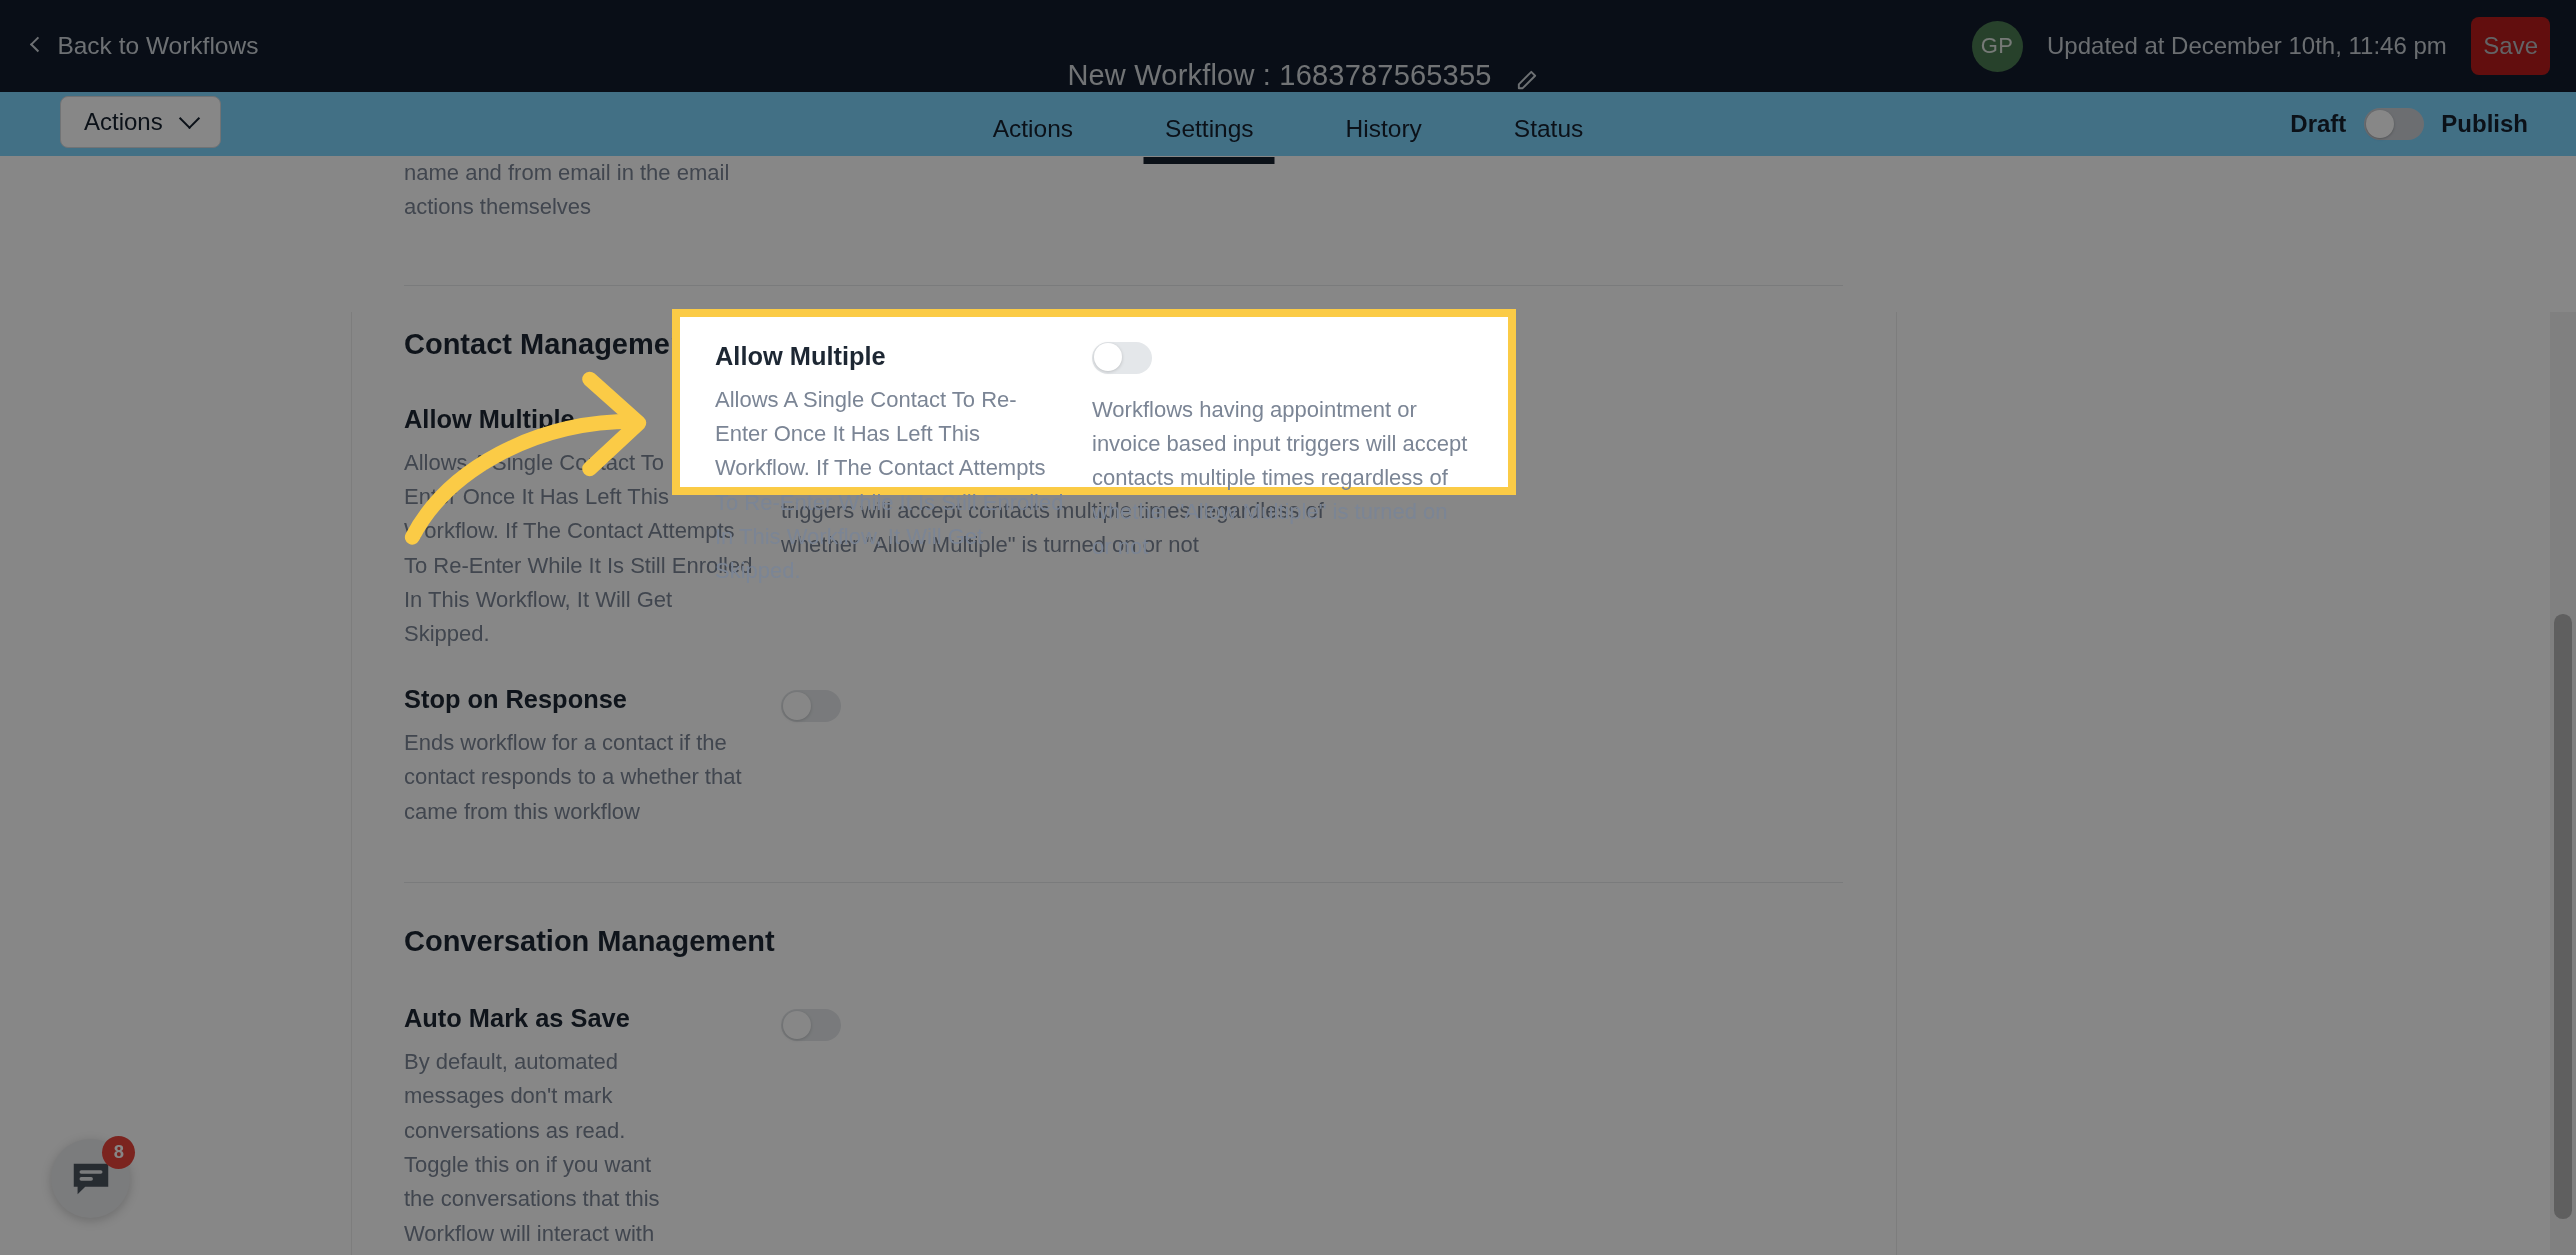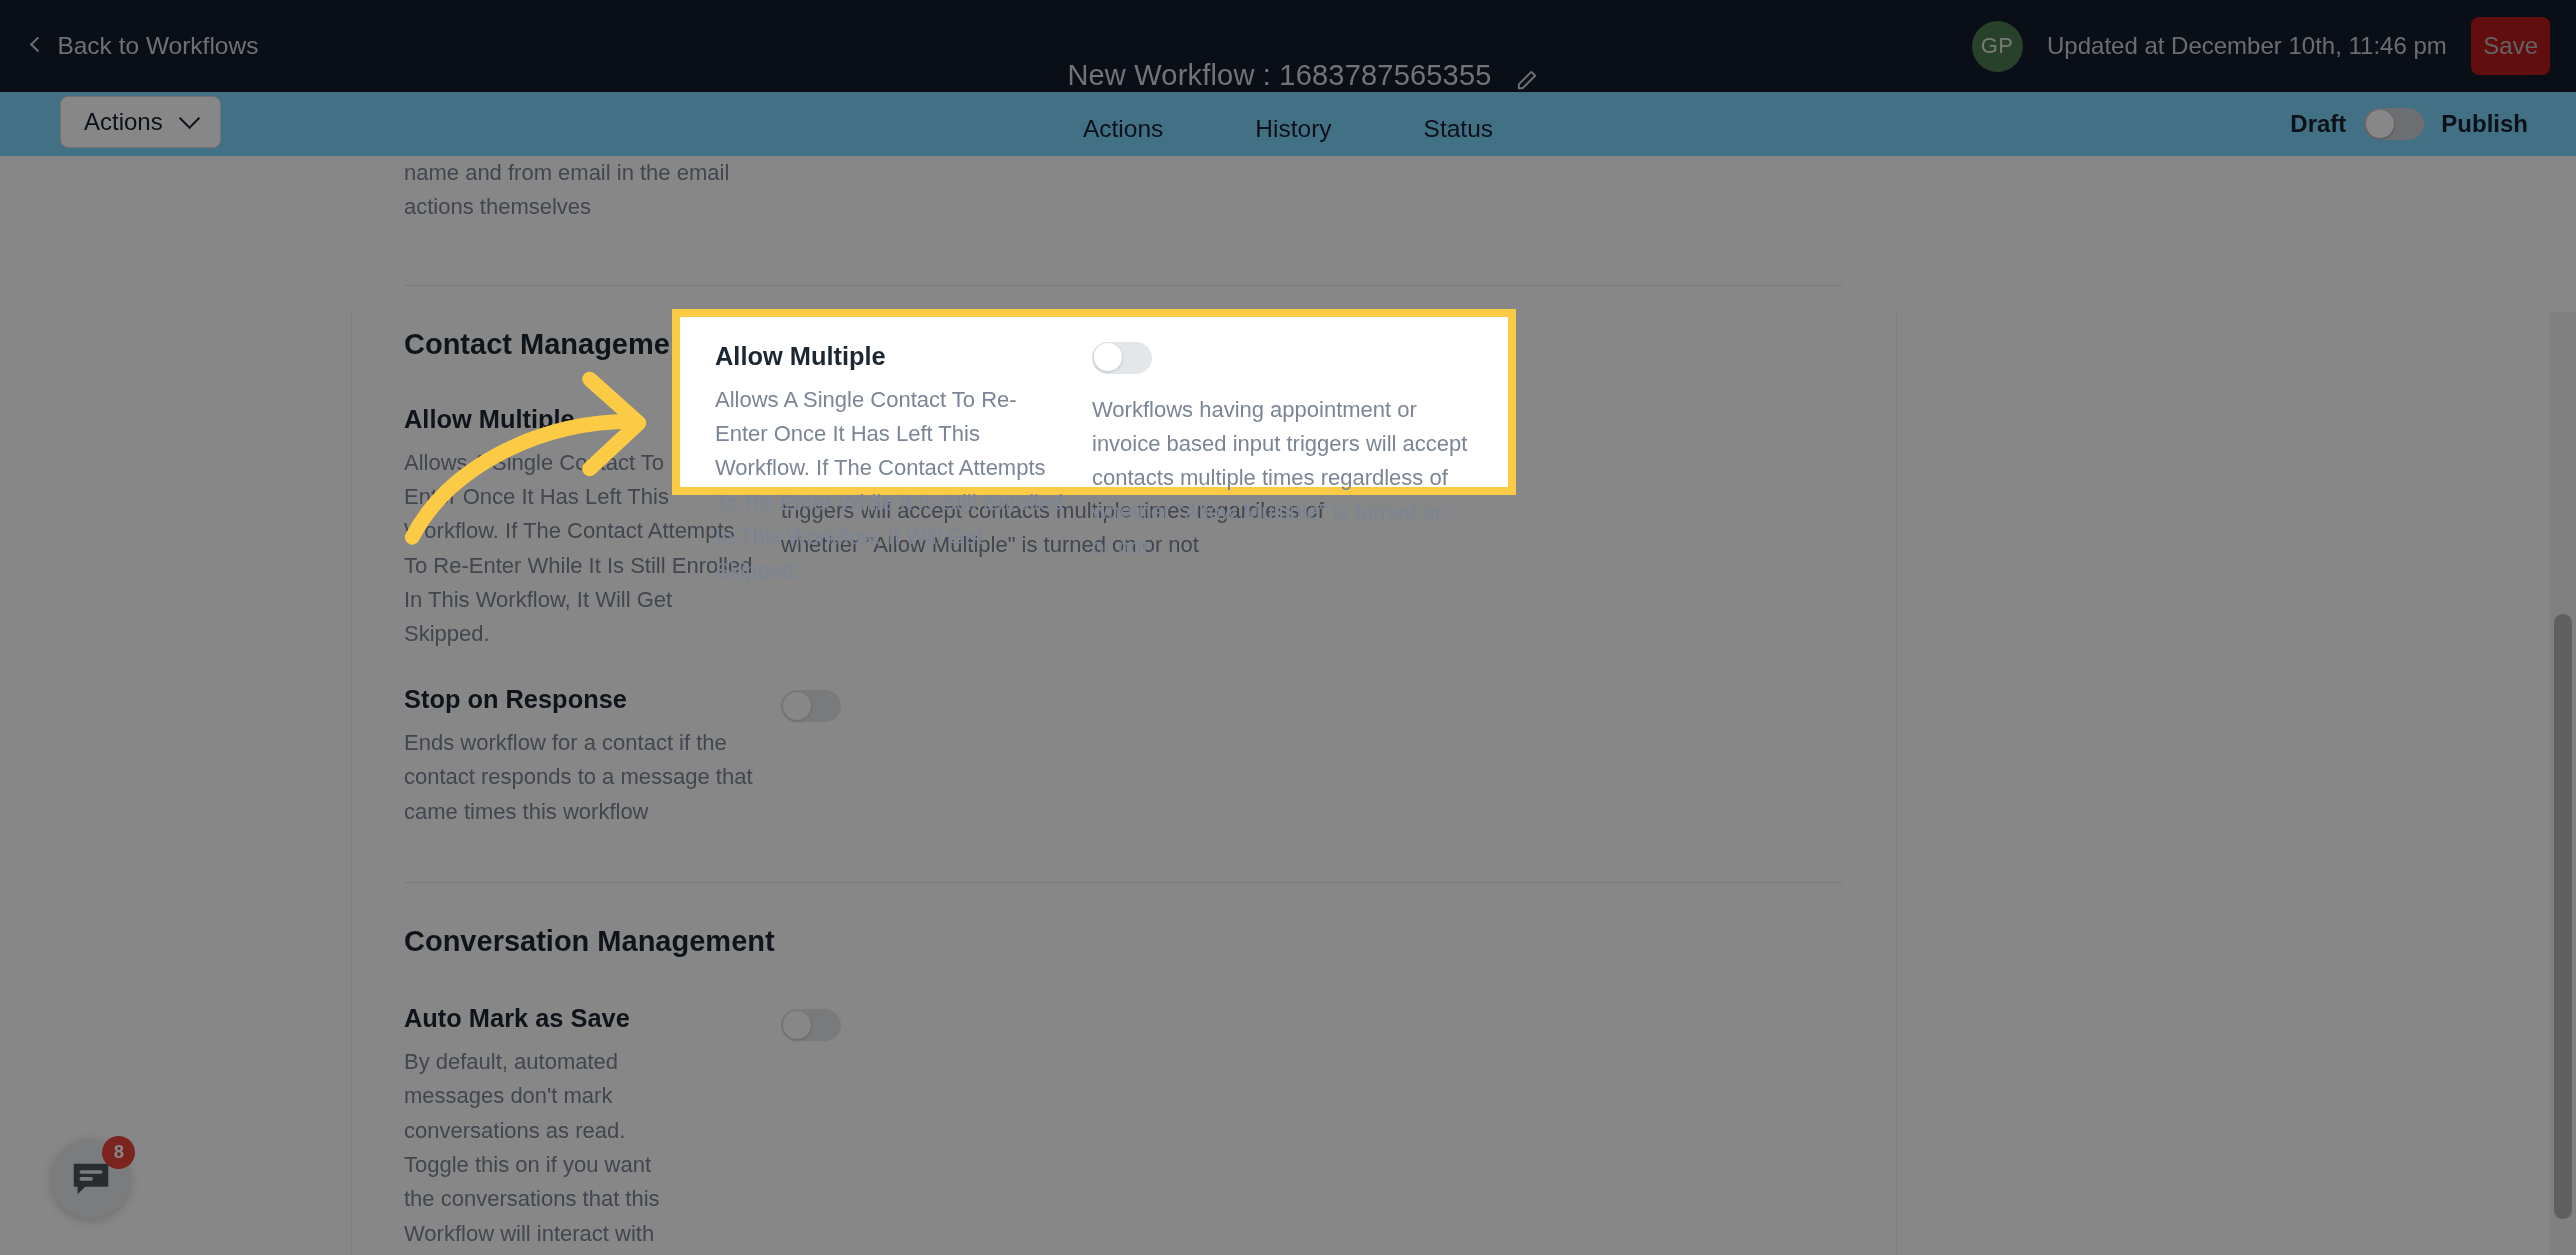--- a/index.html
+++ b/index.html
@@ -223,21 +223,21 @@
       </div>
       <div class="col-right">
         <div class="toggle"></div>
         <div class="opt-desc-r" style="margin-top:17.5px">Workflows having appointment or invoice based input triggers will accept contacts multiple times regardless of whether "Allow Multiple" is turned on or not</div>
       </div>
     </div>
 
     <div class="row" style="margin-top:26px">
       <div class="col-left">
         <div class="opt-title">Stop on Response</div>
-        <div class="opt-desc">Ends workflow for a contact if the contact responds to a message that came times this workflow</div>
+        <div class="opt-desc">Ends workflow for a contact if the contact responds to a whether that came from this workflow</div>
       </div>
       <div class="col-right">
         <div class="toggle"></div>
       </div>
     </div>
 
     <div class="divider" style="margin-top:53px"></div>
 
     <div class="section-head" style="margin-top:42px">Conversation Management</div>
 
@@ -280,20 +280,21 @@
 </div>
 
 <div class="subnav">
   <div class="actions-dd">
     <span>Actions</span>
     <span class="chev-down"></span>
   </div>
 
   <div class="tabs">
     <div class="tab">Actions</div>
+    <div class="tab active">Settings</div>
     <div class="tab">History</div>
     <div class="tab">Status</div>
   </div>
 
   <div class="publish-wrap">
     <span class="lbl">Draft</span>
     <div class="pub-toggle"></div>
     <span class="lbl">Publish</span>
   </div>
 </div>

